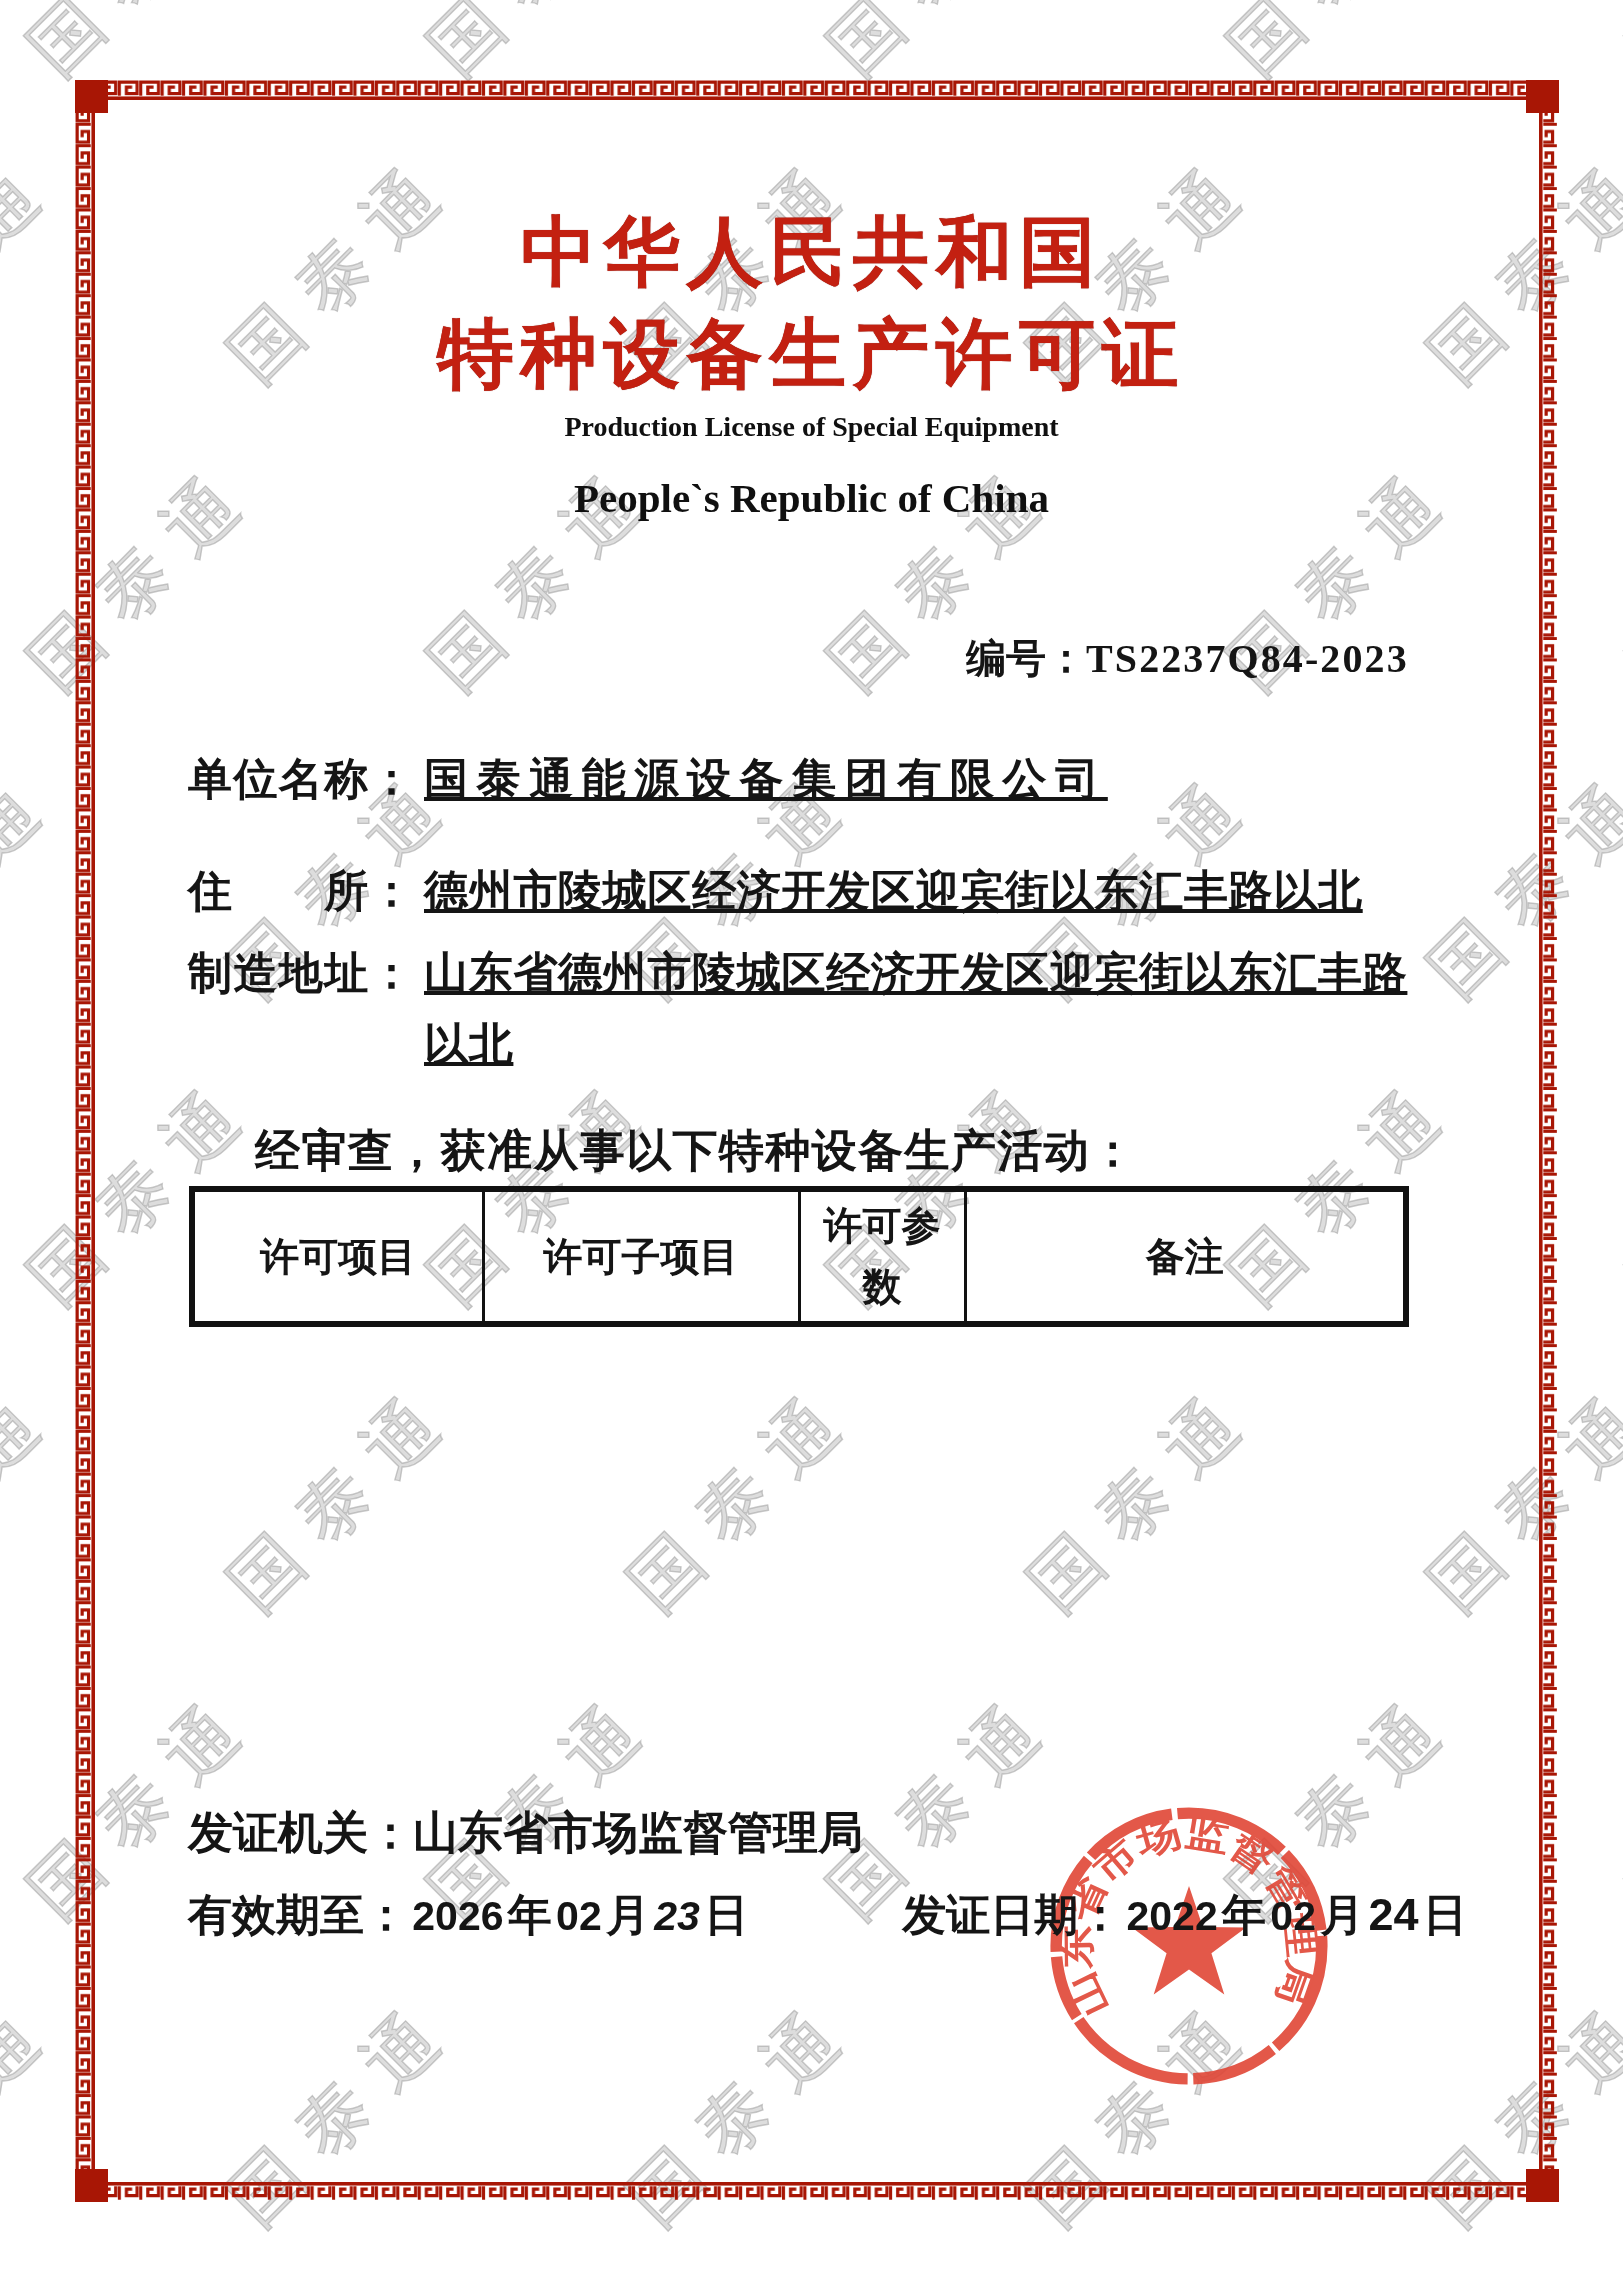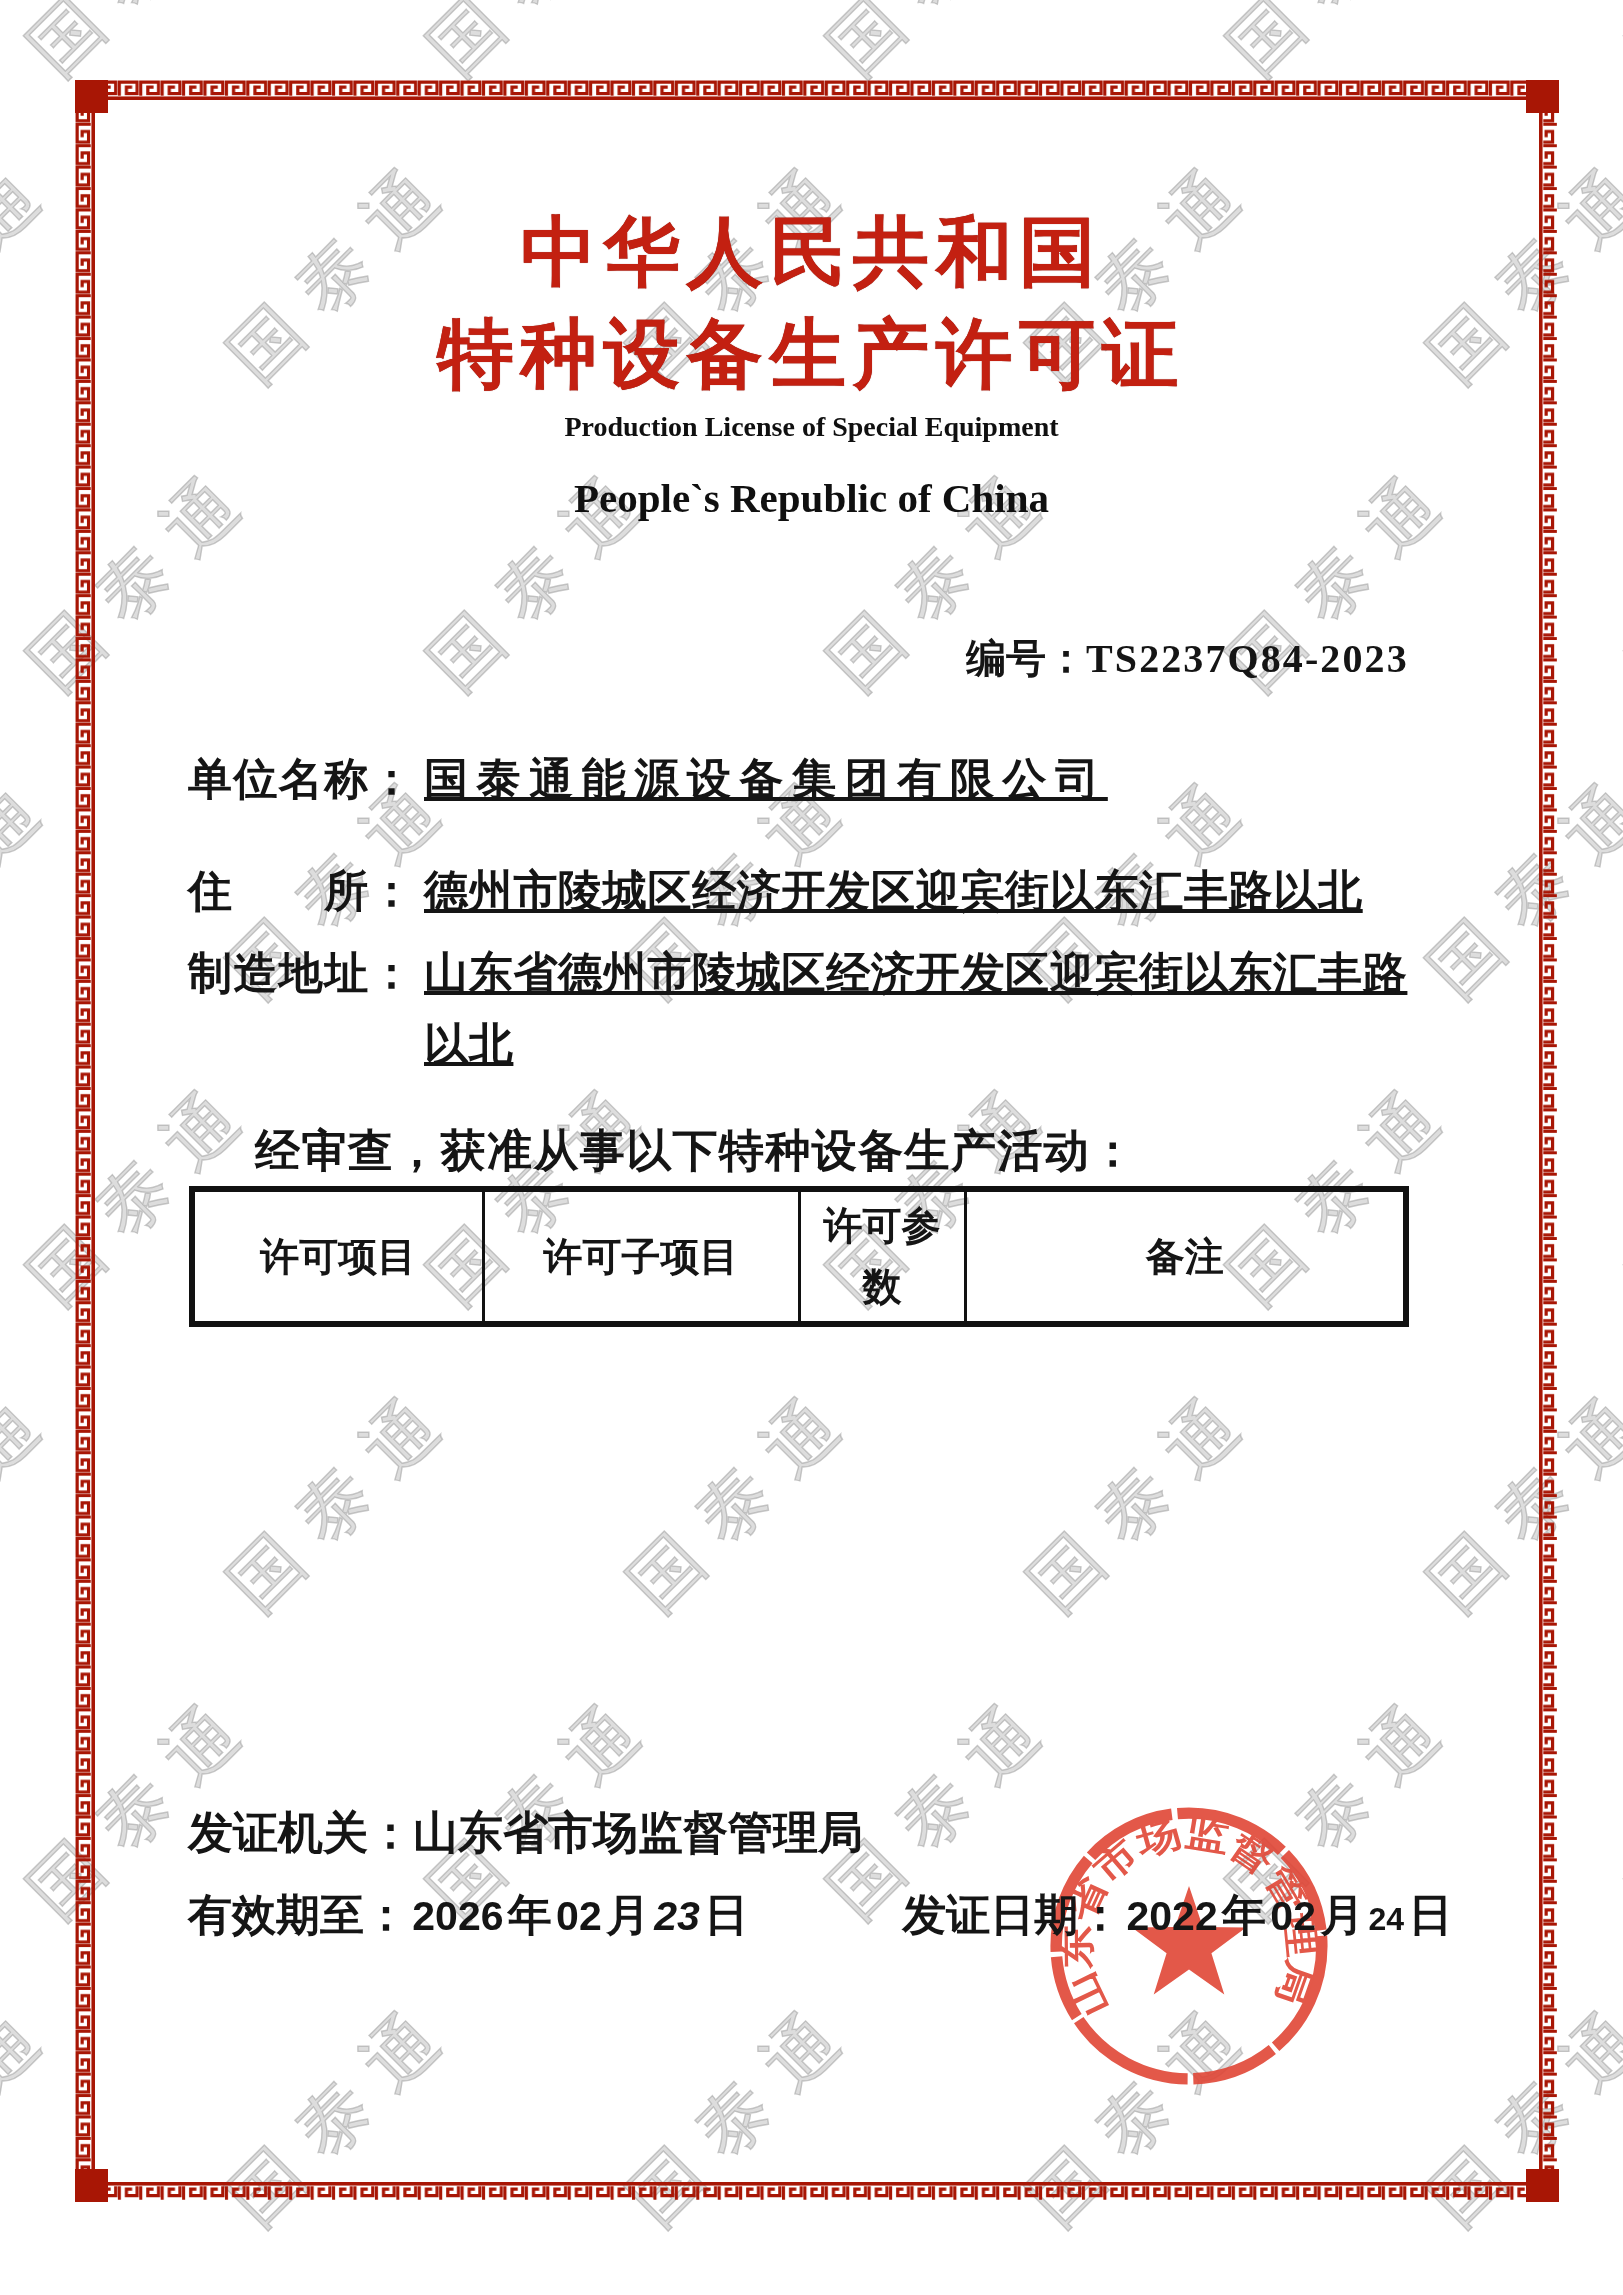--- a/index.html
+++ b/index.html
@@ -175,15 +175,15 @@
   </text>
 </svg>
 
 <div class="abs content cjk" style="left:188px;top:1803px;font-size:45px;">
   <span>发证机关：</span><span>山东省市场监督管理局</span>
 </div>
 
 <div class="abs content cjk" style="left:188px;top:1886px;font-size:44px;white-space:nowrap;">
   <span>有效期至：</span><span class="num-sans date-part" style="font-size:41px;">2026</span><span>年</span><span class="num-sans date-part" style="font-size:41px;">02</span><span>月</span><span class="num-sans date-part" style="font-size:41px;font-style:italic;">23</span><span>日</span>
   <span style="display:inline-block;width:132px;"></span>
-  <span>发证日期：</span><span class="num-sans date-part" style="font-size:41px;">2022</span><span>年</span><span class="num-sans date-part" style="font-size:41px;">02</span><span>月</span><span class="num-sans date-part" style="font-size:32px;">24</span><span>日</span>
+  <span>发证日期：</span><span class="num-sans date-part" style="font-size:41px;">2022</span><span>年</span><span class="num-sans date-part" style="font-size:41px;">02</span><span>月</span><span class="num-sans date-part" style="font-size:45px;">24</span><span>日</span>
 </div>
 
 
 </body></html>

